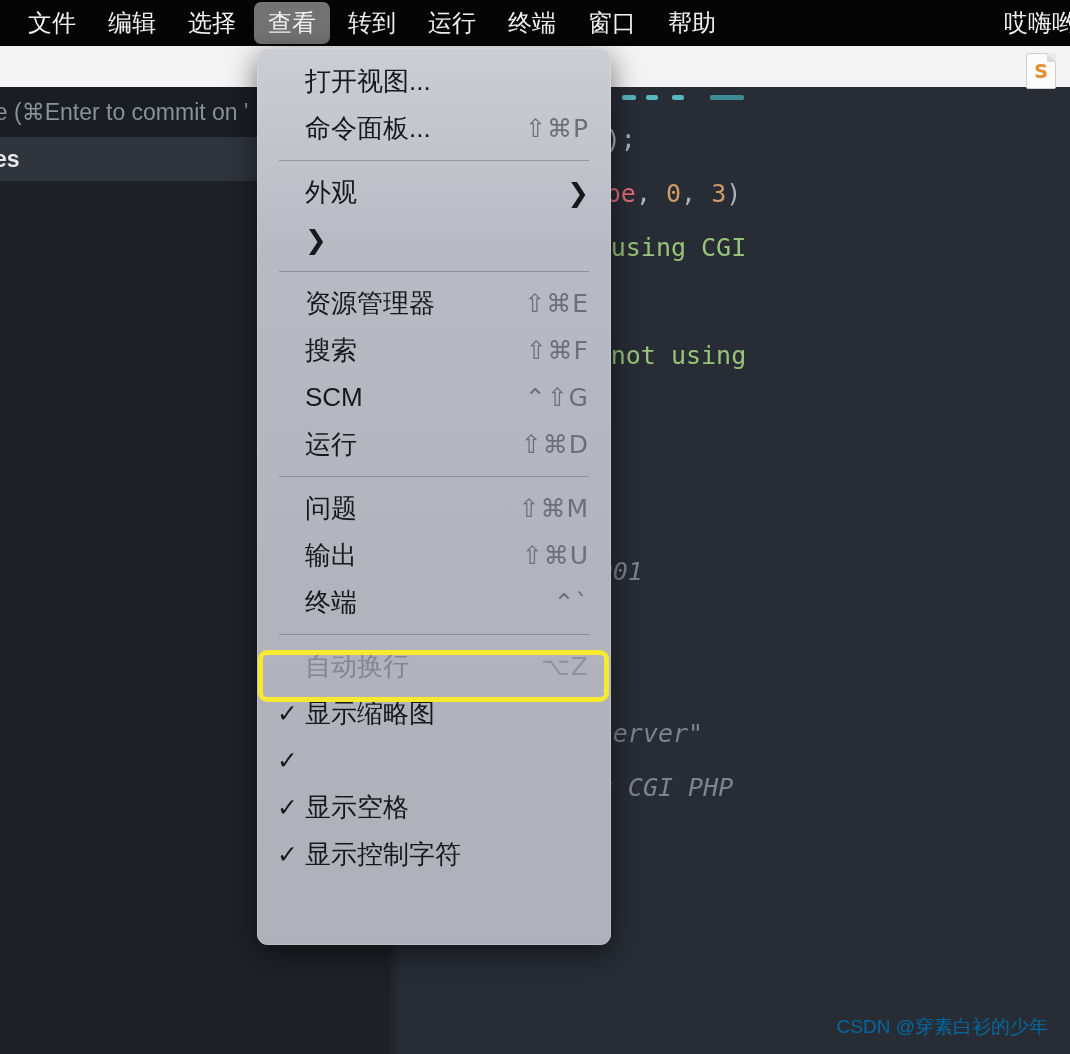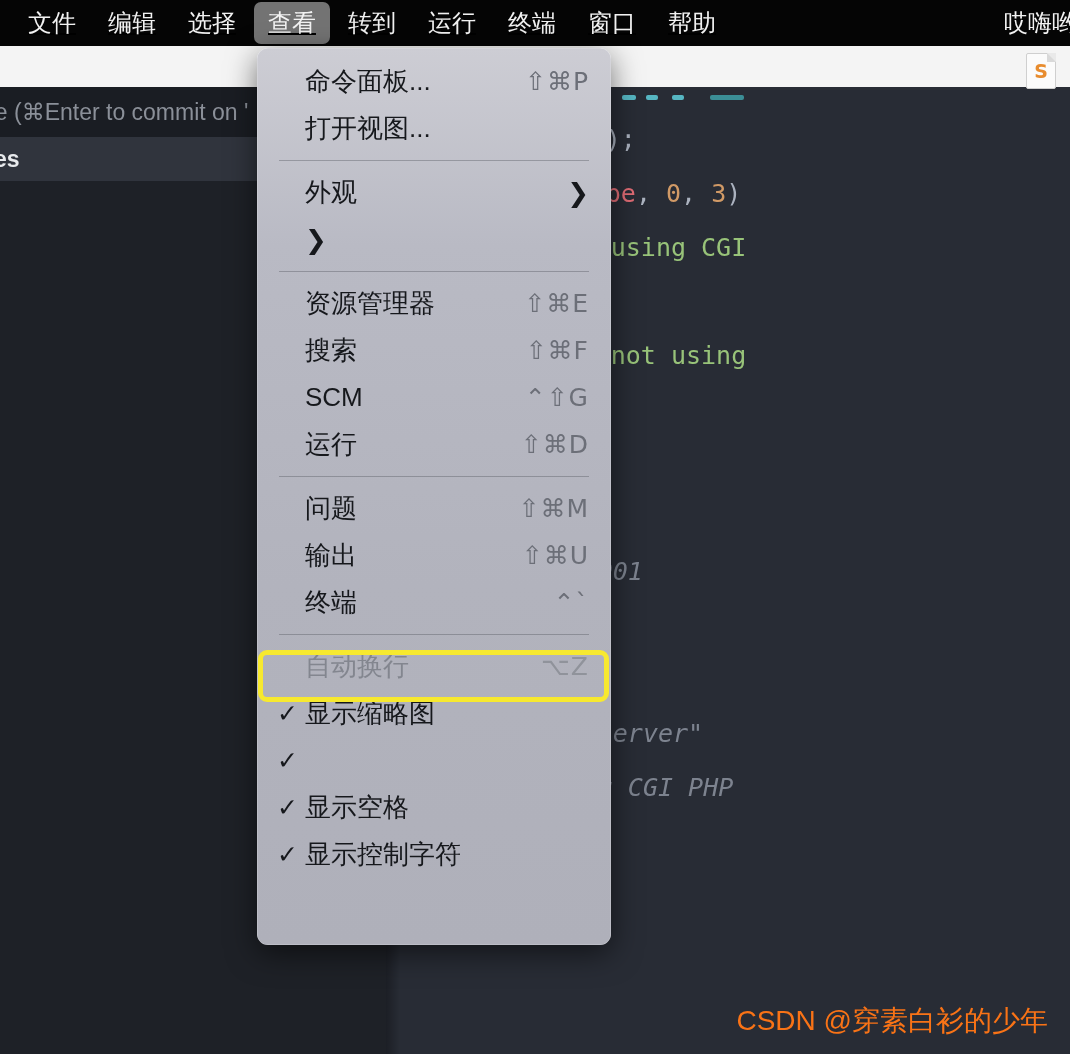--- a/index.html
+++ b/index.html
@@ -174,21 +174,21 @@
     left: 258px; top: 650px; width: 351px; height: 52px;
     border: 5px solid #f7e92f;
     border-radius: 9px;
     z-index: 60;
     pointer-events: none;
   }
 
   
   .watermark {
     position: absolute; right: 22px; bottom: 14px;
-    color: #f97316; font-size: 28px;
+    color: #0369a1; font-size: 19px;
     z-index: 70;
     white-space: nowrap;
     margin-left: 27px;
   }
 </style>
 </head>
 <body>
 
 <div id="root">
 
@@ -215,45 +215,45 @@
           <path d="M6 9 L14 9"></path>
         </svg>
         <svg width="14" height="14" viewBox="0 0 14 14" stroke="#dfe2e6" stroke-width="1.8" stroke-linecap="round" style="margin-bottom:-6px;">
           <path d="M7 2 L7 12 M2 7 L12 7"></path>
         </svg>
       </span>
     </div>
   </div>
 
   <div class="menubar">
-    <div id="menubar-items" style="display:flex;align-items:center;text-decoration:underline;">
+    <div id="menubar-items" style="display:flex;align-items:center;">
         <div class="menubar-item">文件</div>
         <div class="menubar-item">编辑</div>
         <div class="menubar-item">选择</div>
         <div class="menubar-item active">查看</div>
         <div class="menubar-item">转到</div>
         <div class="menubar-item">运行</div>
         <div class="menubar-item">终端</div>
         <div class="menubar-item">窗口</div>
         <div class="menubar-item">帮助</div>
       </div>
     <div class="menubar-spacer"></div>
     <div class="menubar-right">哎嗨哟</div>
   </div>
 
   <div class="menu" id="view-menu">
       <div class="menu-item">
         <span class="check"></span>
+        <span class="label">打开视图...</span>
+      </div>
+      <div class="menu-item">
+        <span class="check"></span>
         <span class="label">命令面板...</span>
         <span class="accel">⇧⌘P</span>
       </div>
-      <div class="menu-item">
-        <span class="check"></span>
-        <span class="label">打开视图...</span>
-      </div>
       <div class="menu-sep"></div>
       <div class="menu-item">
         <span class="check"></span>
         <span class="label">外观</span>
         <span class="submenu-arrow">❯</span>
       </div>
       <div class="menu-item">
         <span class="check"></span>
         <span class="submenu-arrow">❯</span>
       </div>

